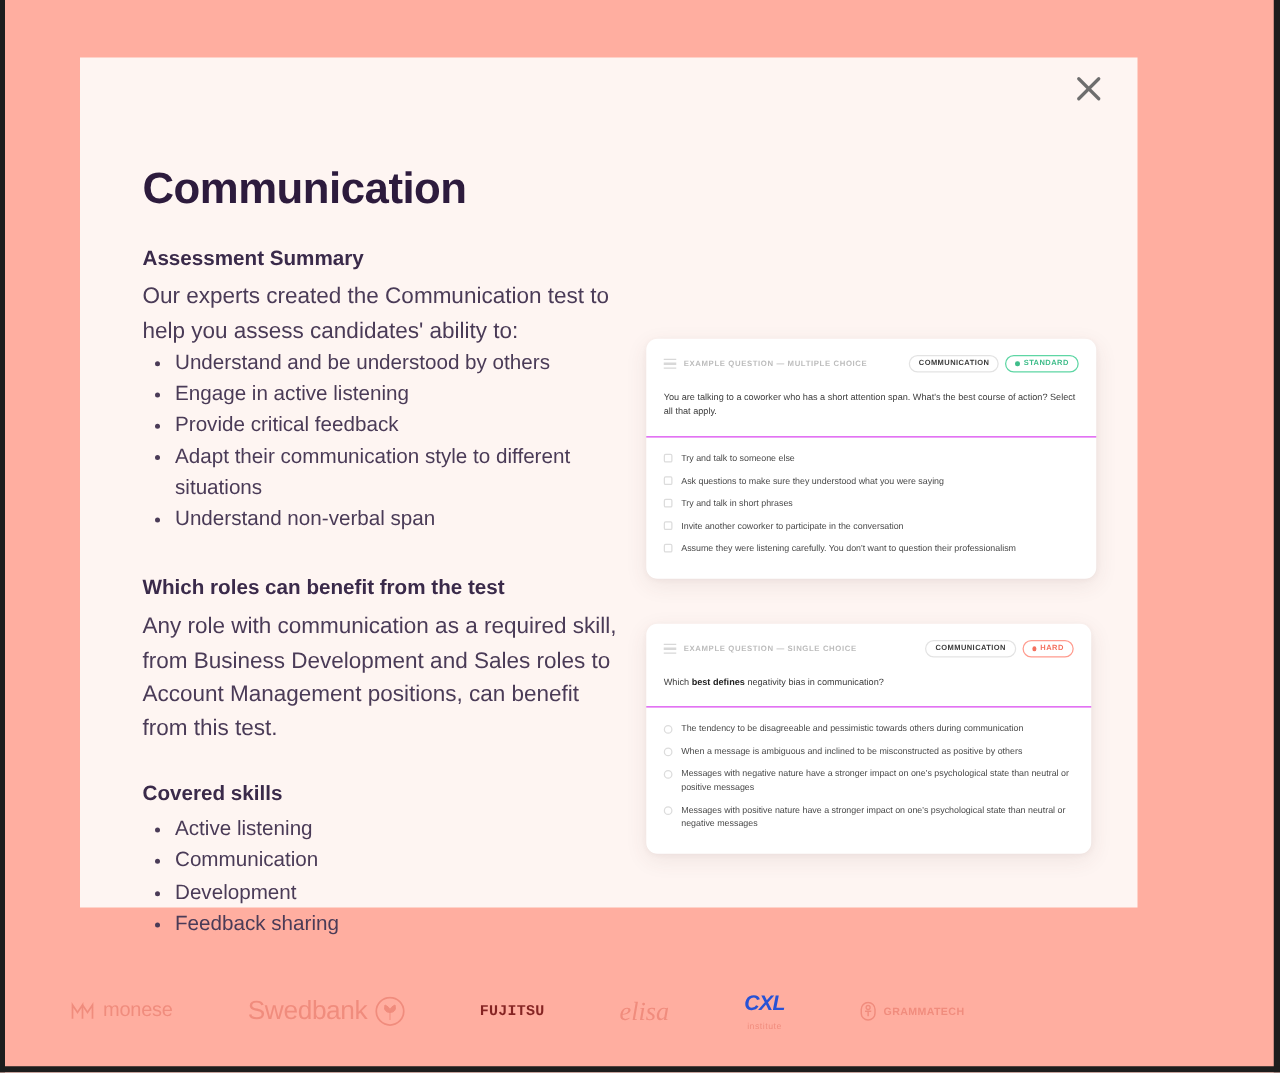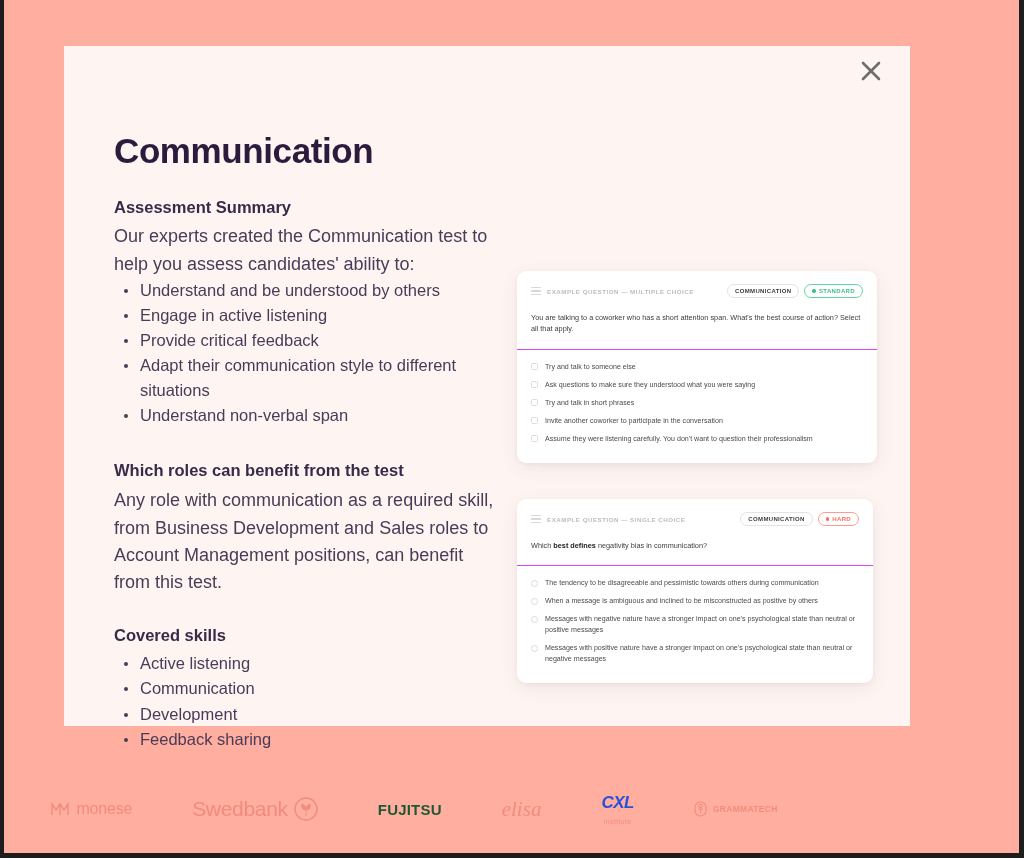--- a/index.html
+++ b/index.html
@@ -266,24 +266,25 @@
     font-size: 16px;
     color: #F08B7C;
     letter-spacing: -0.2px;
   }
   .logo-swedbank-text {
     font-size: 21px;
     color: #F08B7C;
     letter-spacing: -0.3px;
   }
   .logo-fujitsu-text {
-    font-size: 15px;
-    font-weight: bold;
-    color: #14532d;
+    font-size: 12px;
+    font-weight: bold;
+    color: #7f1d1d;
     letter-spacing: 0.2px;
+    font-family: Liberation Mono, monospace;
   }
   .logo-elisa-text {
     font-size: 21px;
     font-style: italic;
     color: #F08B7C;
     font-family: "Liberation Serif", serif;
   }
   .logo-cxl {
     display: flex;
     flex-direction: column;

